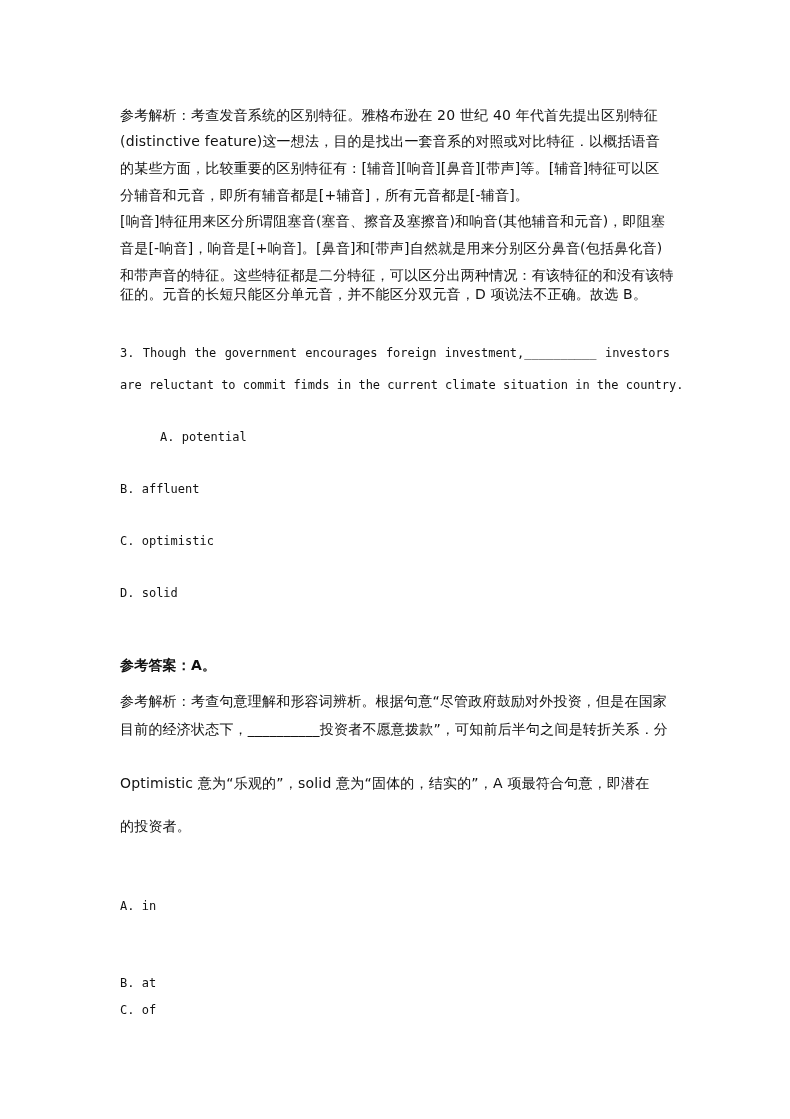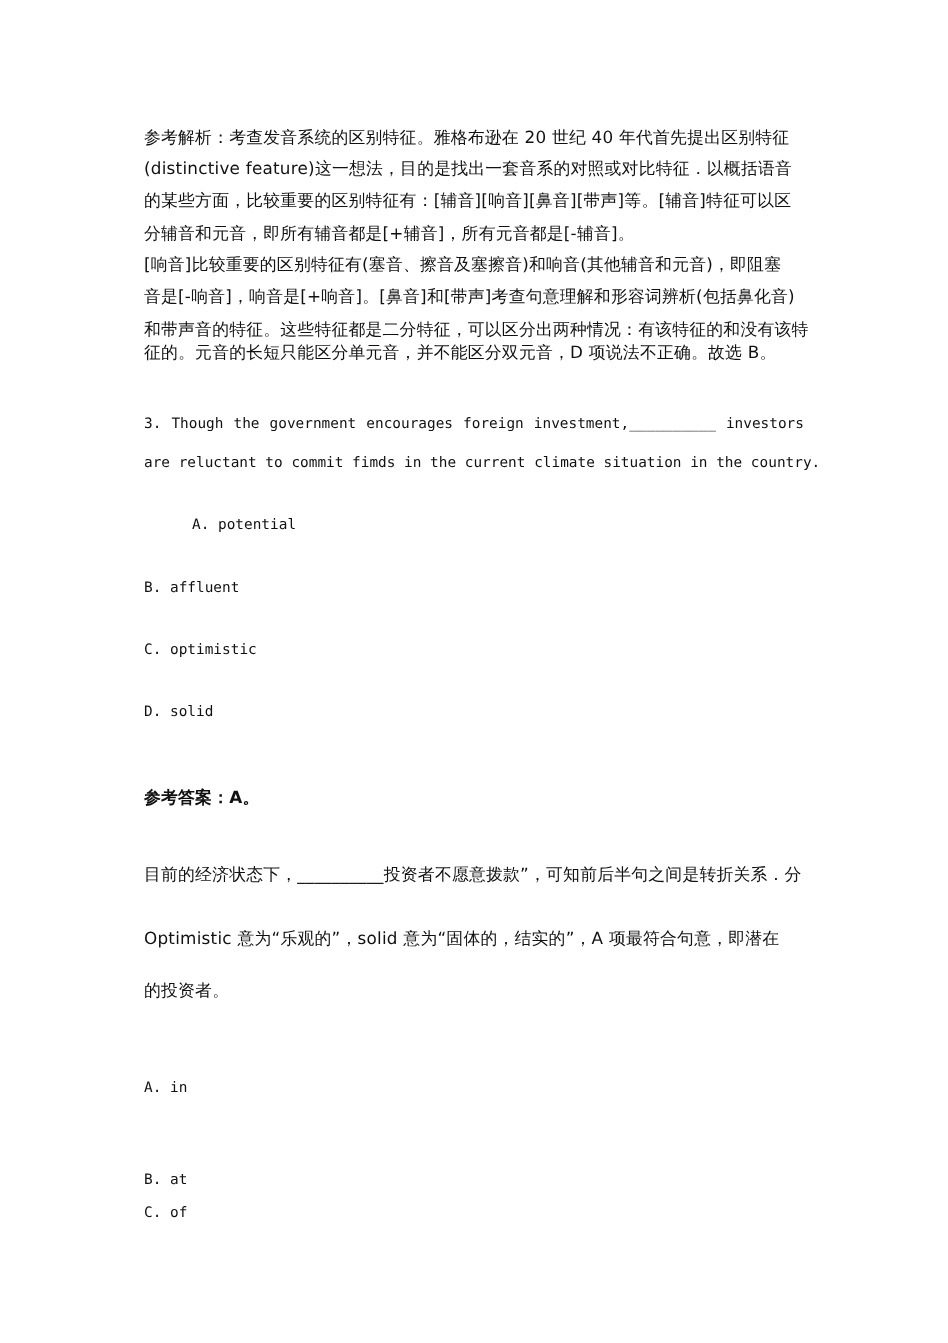--- a/index.html
+++ b/index.html
@@ -14,22 +14,22 @@
 </style>
 </head>
 <body>
 
 <div class="page">
 
   <div class="line cn" style="top:106px;">参考解析：考查发音系统的区别特征。雅格布逊在 20 世纪 40 年代首先提出区别特征</div>
   <div class="line cn" style="top:132px;">(distinctive   feature)这一想法，目的是找出一套音系的对照或对比特征．以概括语音</div>
   <div class="line cn" style="top:159px;">的某些方面，比较重要的区别特征有：[辅音][响音][鼻音][带声]等。[辅音]特征可以区</div>
   <div class="line cn" style="top:186px;">分辅音和元音，即所有辅音都是[+辅音]，所有元音都是[-辅音]。</div>
-  <div class="line cn" style="top:212px;">[响音]比较重要的区别特征有(塞音、擦音及塞擦音)和响音(其他辅音和元音)，即阻塞</div>
-  <div class="line cn" style="top:239px;">音是[-响音]，响音是[+响音]。[鼻音]和[带声]考查句意理解和形容词辨析(包括鼻化音)</div>
+  <div class="line cn" style="top:212px;">[响音]特征用来区分所谓阻塞音(塞音、擦音及塞擦音)和响音(其他辅音和元音)，即阻塞</div>
+  <div class="line cn" style="top:239px;">音是[-响音]，响音是[+响音]。[鼻音]和[带声]自然就是用来分别区分鼻音(包括鼻化音)</div>
   <div class="line cn" style="top:266px;">和带声音的特征。这些特征都是二分特征，可以区分出两种情况：有该特征的和没有该特</div>
   <div class="line cn" style="top:285px;">征的。元音的长短只能区分单元音，并不能区分双元音，D 项说法不正确。故选 B。</div>
 
   <div class="line q just" style="top:344px;">
     <span>3.</span>
     <span>Though</span>
     <span>the</span>
     <span>government</span>
     <span>encourages</span>
     <span>foreign</span>
@@ -52,20 +52,21 @@
   </div>
   <div class="line q" style="top:584px;">
     <span>D.</span>
     <span>solid</span>
   </div>
 
   <div class="line cn bold" style="top:656px;">
     <span>参考答案：</span><span>A。</span>
   </div>
 
+  <div class="line cn" style="top:692px;">参考解析：考查句意理解和形容词辨析。根据句意“尽管政府鼓励对外投资，但是在国家</div>
   <div class="line cn" style="top:720px;">目前的经济状态下，__________投资者不愿意拨款”，可知前后半句之间是转折关系．分</div>
   <div class="line cn" style="top:774px;">Optimistic 意为“乐观的”，solid 意为“固体的，结实的”，A 项最符合句意，即潜在</div>
   <div class="line cn" style="top:801px;margin-top:16px;">的投资者。</div>
 
   <div class="line q" style="top:897px;">
     <span>A.</span>
     <span>in</span>
   </div>
   <div class="line q" style="top:926px;margin-top:48px;">
     <span>B.</span>

